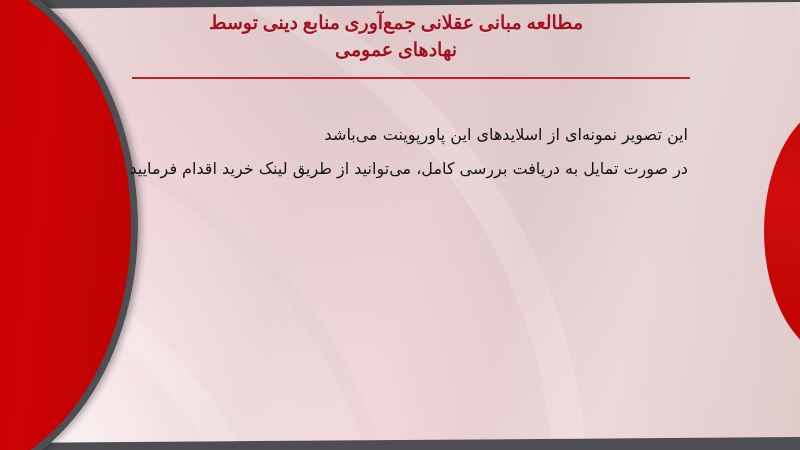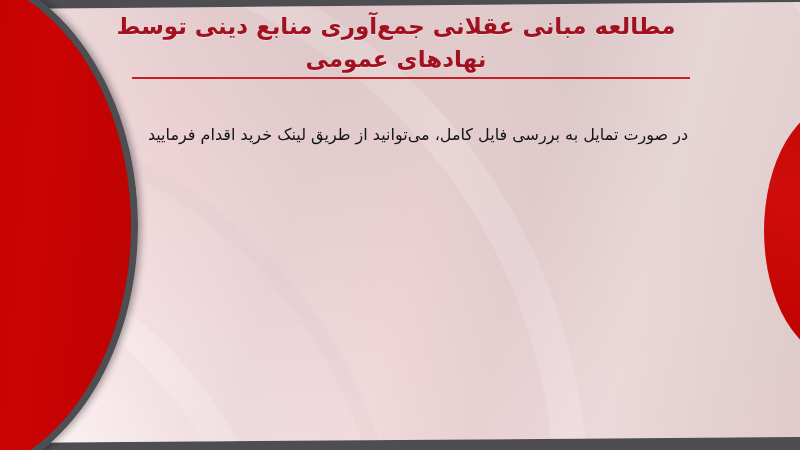--- a/index.html
+++ b/index.html
@@ -102,26 +102,27 @@
   .title-block {
     position: absolute;
     right: 108px;
     top: 10px;
     width: 592px;
     text-align: center;
     direction: rtl;
   }
   .title-text {
     color: #a31020;
-    font-size: 23px;
+    font-size: 19px;
     line-height: 1.42;
     font-weight: 700;
     letter-spacing: 0;
     white-space: pre-line;
     text-shadow: 0 1px 0 rgba(255,255,255,.35);
+    font-family: Liberation Serif, serif;
   }
   .title-rule {
     position: absolute;
     left: 132px;
     top: 77px;
     width: 558px;
     height: 0;
     border-top: 2px solid #c32026;
   }
 
@@ -164,16 +165,17 @@
   <div class="left-lens"></div>
   <div class="right-ellipse"></div>
 
   <div class="title-block">
     <div class="title-text">مطالعه مبانی عقلانی جمع‌آوری منابع دینی توسط
 نهادهای عمومی</div>
   </div>
   <div class="title-rule"></div>
 
   <div class="body-block">
-    <div class="body-line">در صورت تمایل به بررسی فایل کامل، می‌توانید از طریق لینک خرید اقدام فرمایید</div>
+    <div class="body-line">این تصویر نمونه‌ای از اسلایدهای این پاورپوینت می‌باشد</div>
+    <div class="body-line">در صورت تمایل به دریافت بررسی کامل، می‌توانید از طریق لینک خرید اقدام فرمایید</div>
   </div>
 
 </div>
 
 </body></html>

